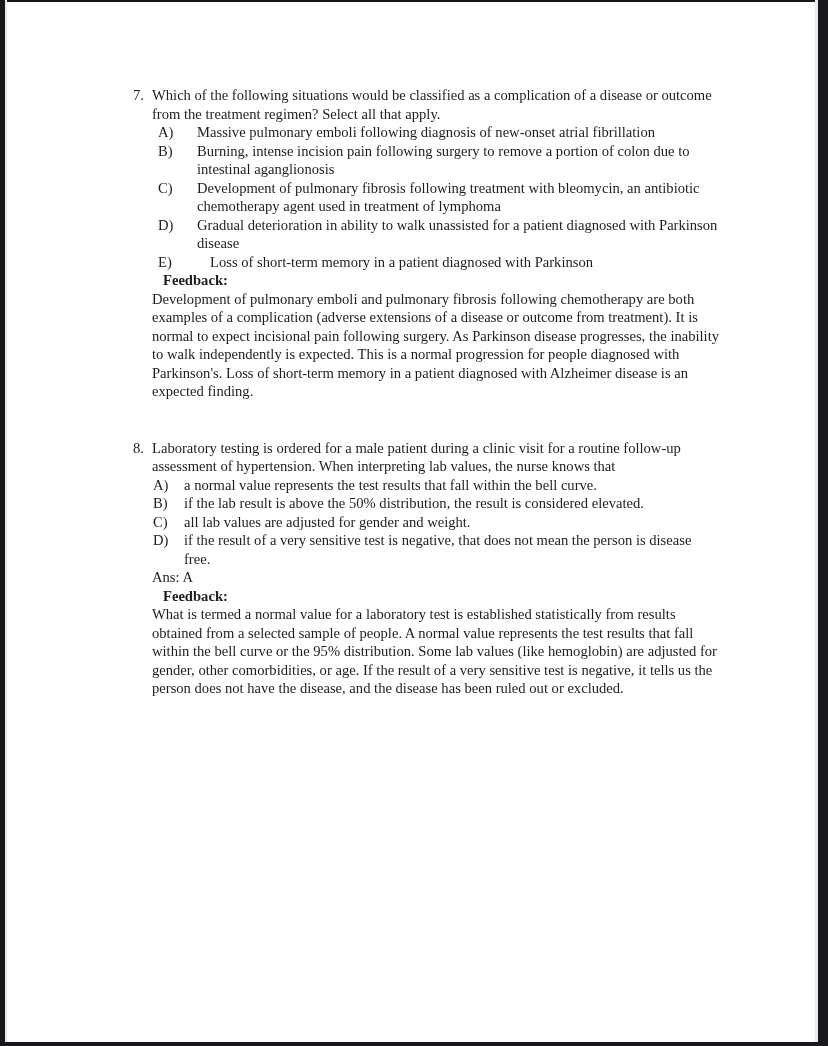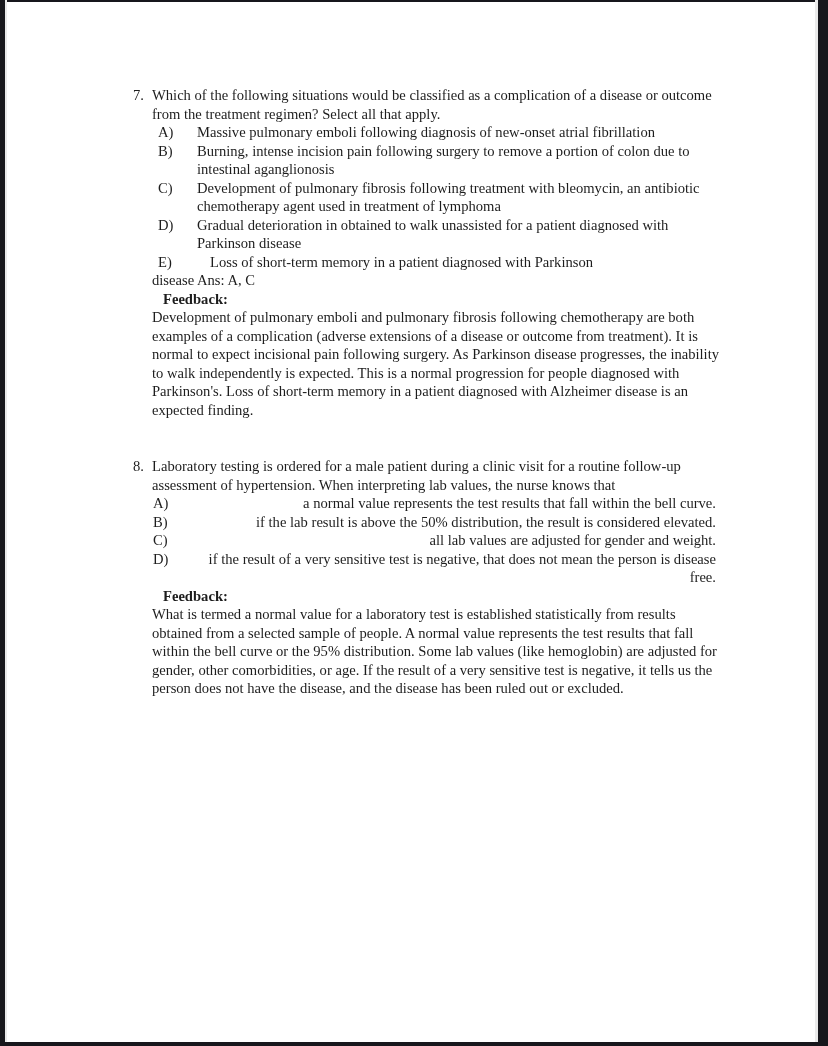--- a/index.html
+++ b/index.html
@@ -34,21 +34,21 @@
   .q-num { flex: 0 0 19px; }
   .q-stem { width: 570px; }
   .options { }
   .option { display: flex; }
   .q1 .options { margin-left: 25px; }
   .q1 .opt-letter { flex: 0 0 39px; }
   .q1 .opt-letter.wide { flex: 0 0 52px; }
   .q1 .opt-text { width: 522px; }
   .q2 .options { margin-left: 20px; }
   .q2 .opt-letter { flex: 0 0 31px; }
-  .q2 .opt-text { width: 532px; text-align: right; }
+  .q2 .opt-text { width: 532px; }
   .ans-line, .fb-label, .fb-text { margin-left: 19px; }
   .fb-text { width: 570px; }
   .fb-label { font-weight: bold; margin-left: 30px; }
   .q2 { margin-top: 38px; }
 </style>
 </head>
 <body>
 
 <div class="screen">
   <div class="edge edge-top"></div>
@@ -73,28 +73,27 @@
         <div class="option">
           <span class="opt-letter">B)</span>
           <p class="opt-text">Burning, intense incision pain following surgery to remove a portion of colon due to intestinal aganglionosis</p>
         </div>
         <div class="option">
           <span class="opt-letter">C)</span>
           <p class="opt-text">Development of pulmonary fibrosis following treatment with bleomycin, an antibiotic chemotherapy agent used in treatment of lymphoma</p>
         </div>
         <div class="option">
           <span class="opt-letter">D)</span>
-          <p class="opt-text">Gradual deterioration in obtained to walk unassisted for a patient diagnosed with Parkinson disease</p>
+          <p class="opt-text">Gradual deterioration in ability to walk unassisted for a patient diagnosed with Parkinson disease</p>
         </div>
         <div class="option">
           <span class="opt-letter wide">E)</span>
           <p class="opt-text">Loss of short-term memory in a patient diagnosed with Parkinson</p>
         </div>
       </div>
-      <p class="ans-line">disease Ans: A, C</p>
       <p class="fb-label">Feedback:</p>
       <p class="fb-text">Development of pulmonary emboli and pulmonary fibrosis following chemotherapy are both examples of a complication (adverse extensions of a disease or outcome from treatment). It is normal to expect incisional pain following surgery. As Parkinson disease progresses, the inability to walk independently is expected. This is a normal progression for people diagnosed with Parkinson's. Loss of short-term memory in a patient diagnosed with Alzheimer disease is an expected finding.</p>
     </section>
 
     <section class="question q2">
       <div class="q-head">
         <span class="q-num">8.</span>
         <p class="q-stem">Laboratory testing is ordered for a male patient during a clinic visit for a routine follow-up assessment of hypertension. When interpreting lab values, the nurse knows that</p>
       </div>
       <div class="options">
@@ -108,18 +107,19 @@
         </div>
         <div class="option">
           <span class="opt-letter">C)</span>
           <p class="opt-text">all lab values are adjusted for gender and weight.</p>
         </div>
         <div class="option">
           <span class="opt-letter">D)</span>
           <p class="opt-text">if the result of a very sensitive test is negative, that does not mean the person is disease free.</p>
         </div>
       </div>
+      <p class="ans-line">Ans: A</p>
       <p class="fb-label">Feedback:</p>
       <p class="fb-text">What is termed a normal value for a laboratory test is established statistically from results obtained from a selected sample of people. A normal value represents the test results that fall within the bell curve or the 95% distribution. Some lab values (like hemoglobin) are adjusted for gender, other comorbidities, or age. If the result of a very sensitive test is negative, it tells us the person does not have the disease, and the disease has been ruled out or excluded.</p>
     </section>
 
   </div>
 </div>
 
 </body></html>

